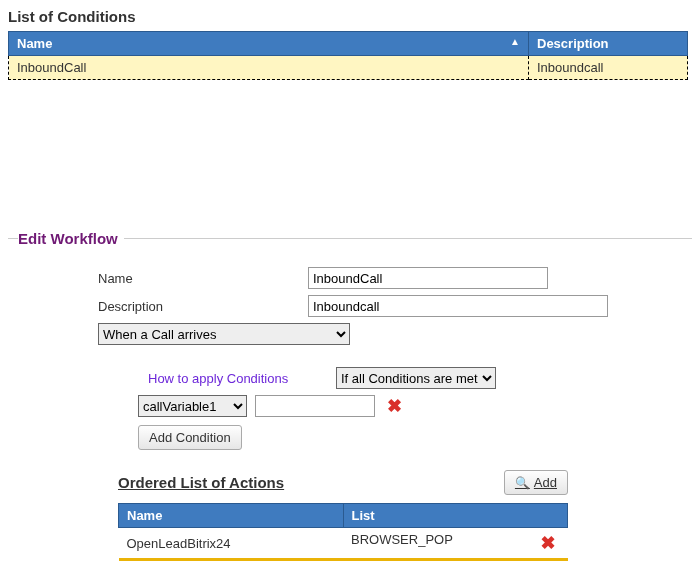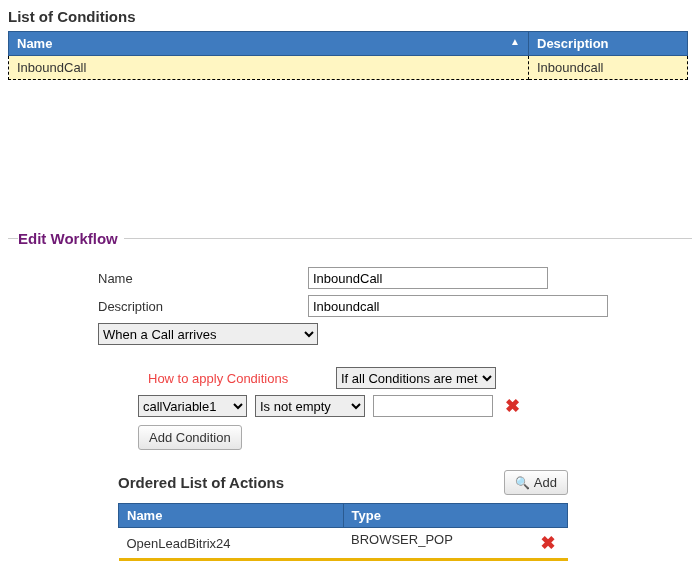--- a/index.html
+++ b/index.html
@@ -94,21 +94,21 @@
   }
   .cond-row {
     display: flex;
     align-items: center;
     gap: 8px;
     margin: 6px 0 6px 20px;
   }
   .cond-label {
     width: 180px;
     margin-left: 10px;
-    color: #ef4444;
+    color: #6d28d9;
   }
   .delete-x {
     color: #d9302a;
     font-weight: bold;
     font-size: 18px;
     cursor: pointer;
     padding: 0 4px;
   }
   .btn {
     background: linear-gradient(#fefefe,#e6e6e6);
@@ -127,20 +127,21 @@
   
   .actions-block {
     margin: 20px 0 0 100px;
     width: 450px;
   }
   .actions-header {
     display: flex;
     justify-content: space-between;
     align-items: center;
     margin-bottom: 8px;
+    text-decoration: underline;
   }
   .actions-title {
     font-size: 15px;
     font-weight: bold;
     color: #333;
   }
   .actions-table {
     width: 100%;
     border-collapse: collapse;
   }
@@ -189,39 +190,36 @@
     <label class="lbl">Name</label>
     <input type="text" class="txt" style="width: 240px;" value="InboundCall">
   </div>
 
   <div class="form-row">
     <label class="lbl">Description</label>
     <input type="text" class="txt" style="width: 300px;" value="Inboundcall">
   </div>
 
   <div class="form-row">
-    <select class="sel" style="width:220px">
+    <select class="sel" style="width:252px">
       <option>When a Call arrives</option>
     </select>
   </div>
 
   <div class="cond-panel">
     <div class="cond-row">
       <span class="cond-label">How to apply Conditions</span>
       <select class="sel" style="width:160px">
         <option>If all Conditions are met</option>
       </select>
     </div>
 
     <div class="cond-row">
       <select class="sel" style="width:109px">
         <option>callVariable1</option>
-      </select>
-      <select class="sel" style="width:110px">
-        <option>Is not empty</option>
       </select>
       <input type="text" class="txt" style="width: 120px;" value="">
       <span class="delete-x">✖</span>
     </div>
 
     <div class="add-cond-wrap">
       <button class="btn">
         <span>Add Condition</span>
       </button>
     </div>
@@ -235,21 +233,21 @@
         <span>Add</span>
       </button>
     </div>
     <table class="actions-table">
       <thead>
         <tr>
           <th style="width:50%">
             <span>Name</span>
           </th>
           <th>
-            <span>Type</span>
+            <span>List</span>
           </th>
         </tr>
       </thead>
       <tbody>
         <tr>
           <td>OpenLeadBitrix24</td>
           <td style="position:relative">
             <span>BROWSER_POP</span>
             <span class="delete-x" style="float:right">✖</span>
           </td>

